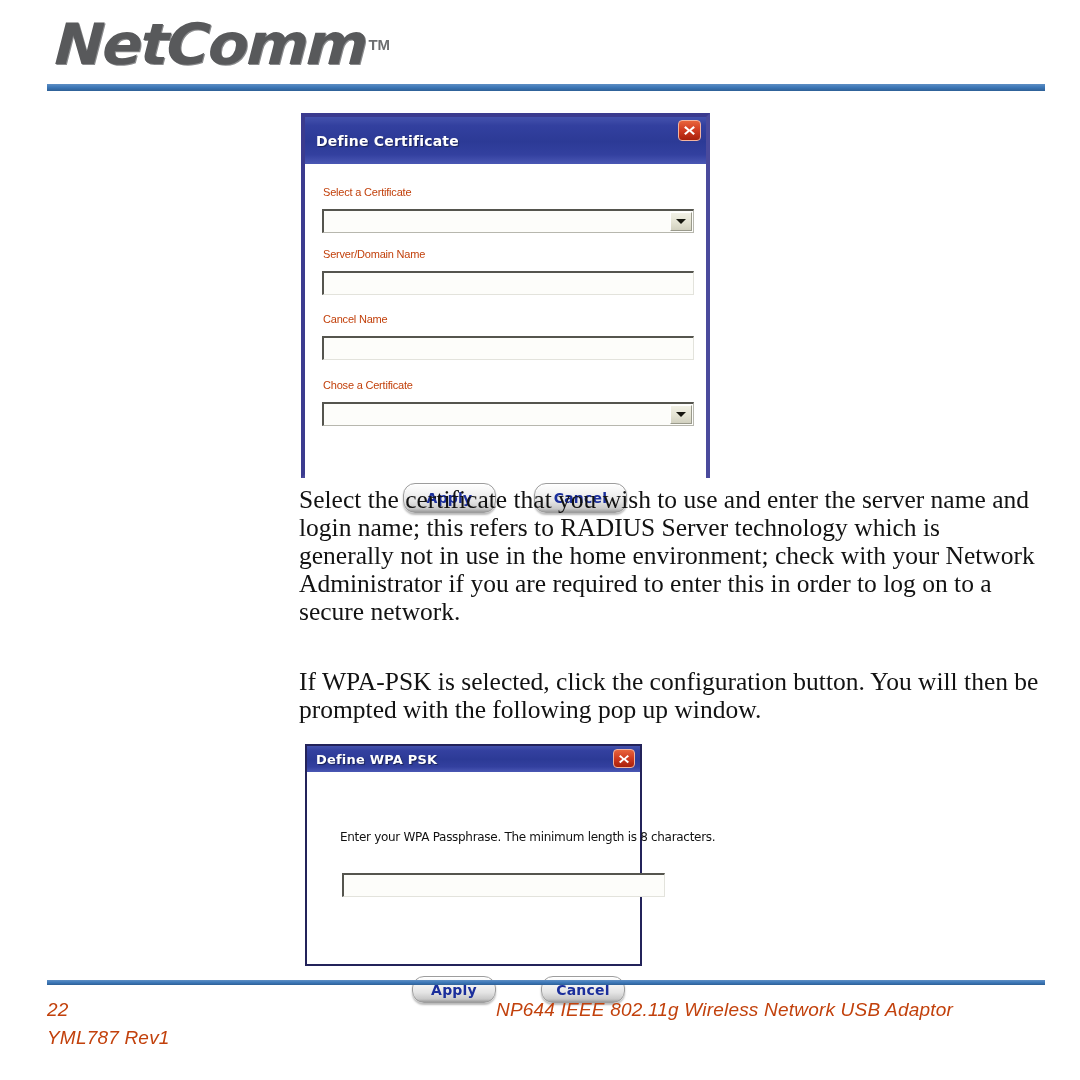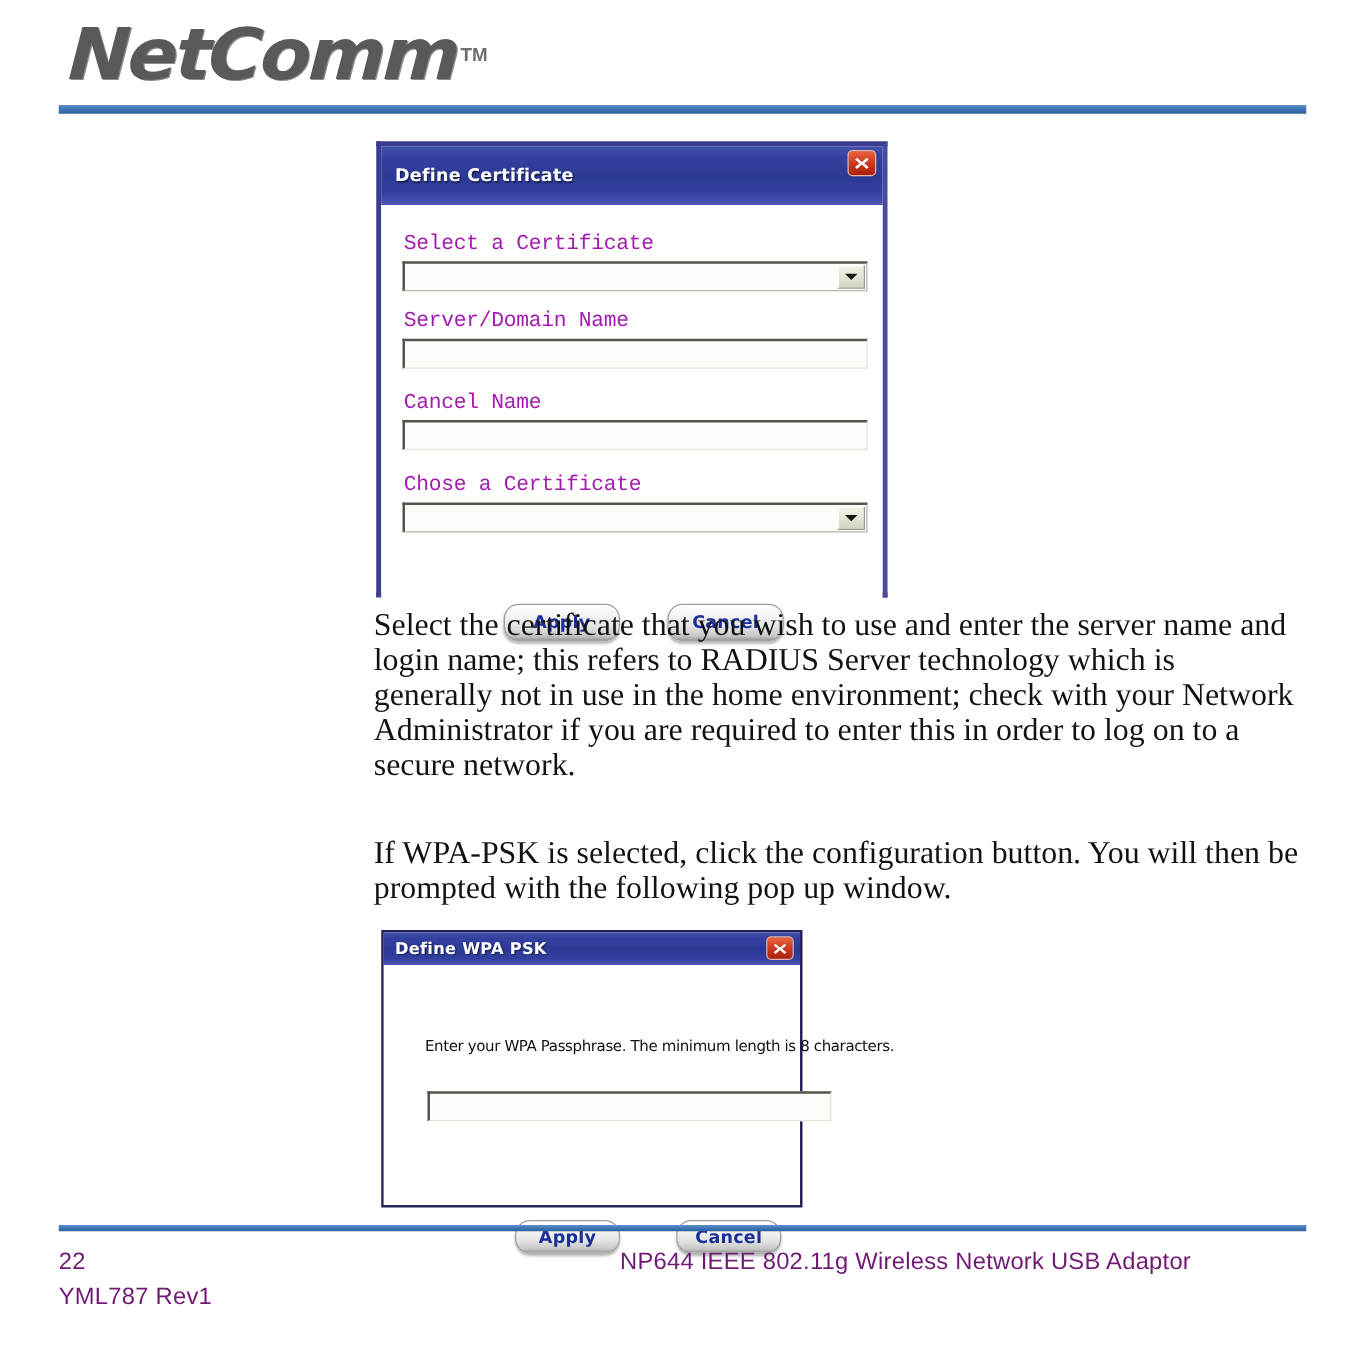--- a/index.html
+++ b/index.html
@@ -117,23 +117,23 @@
   .xp-body {
     position: relative;
     background: #ffffff;
     height: calc(100% - 29px);
   }
   .xp-dialog.thin .xp-body { height: calc(100% - 26px); }
 
   
   .field-label {
     position: absolute;
-    font-family: Liberation Mono, monospace;
-    font-size: 17px;
-    color: #a21caf;
+    font-family: Liberation Sans, sans-serif;
+    font-size: 11px;
+    color: #c2410c;
     white-space: nowrap;
     letter-spacing: -0.2px;
   }
   
   .xp-input {
     position: absolute;
     box-sizing: border-box;
     background: #fdfdfa;
     border-top: 2px solid #55554e;
     border-left: 2px solid #55554e;
@@ -220,23 +220,24 @@
     left: 47px;
     top: 980px;
     width: 998px;
     height: 5px;
     background: linear-gradient(to bottom, #5f8fc4 0%, #3d78b8 50%, #2e6096 100%);
   }
   .footer-text {
     position: absolute;
     font-family: "Liberation Sans", "DejaVu Sans", sans-serif;
     font-size: 19px;
-    color: #701a75;
+    color: #c2410c;
     white-space: nowrap;
     letter-spacing: 0.2px;
+    font-style: italic;
   }
   #footer-page  { left: 47px;  top: 999px; }
   #footer-rev   { left: 47px;  top: 1027px; }
   #footer-model { left: 496px; top: 999px; }
 </style>
 </head>
 <body>
 
 <div id="header">
   <div id="logo-wrap">

